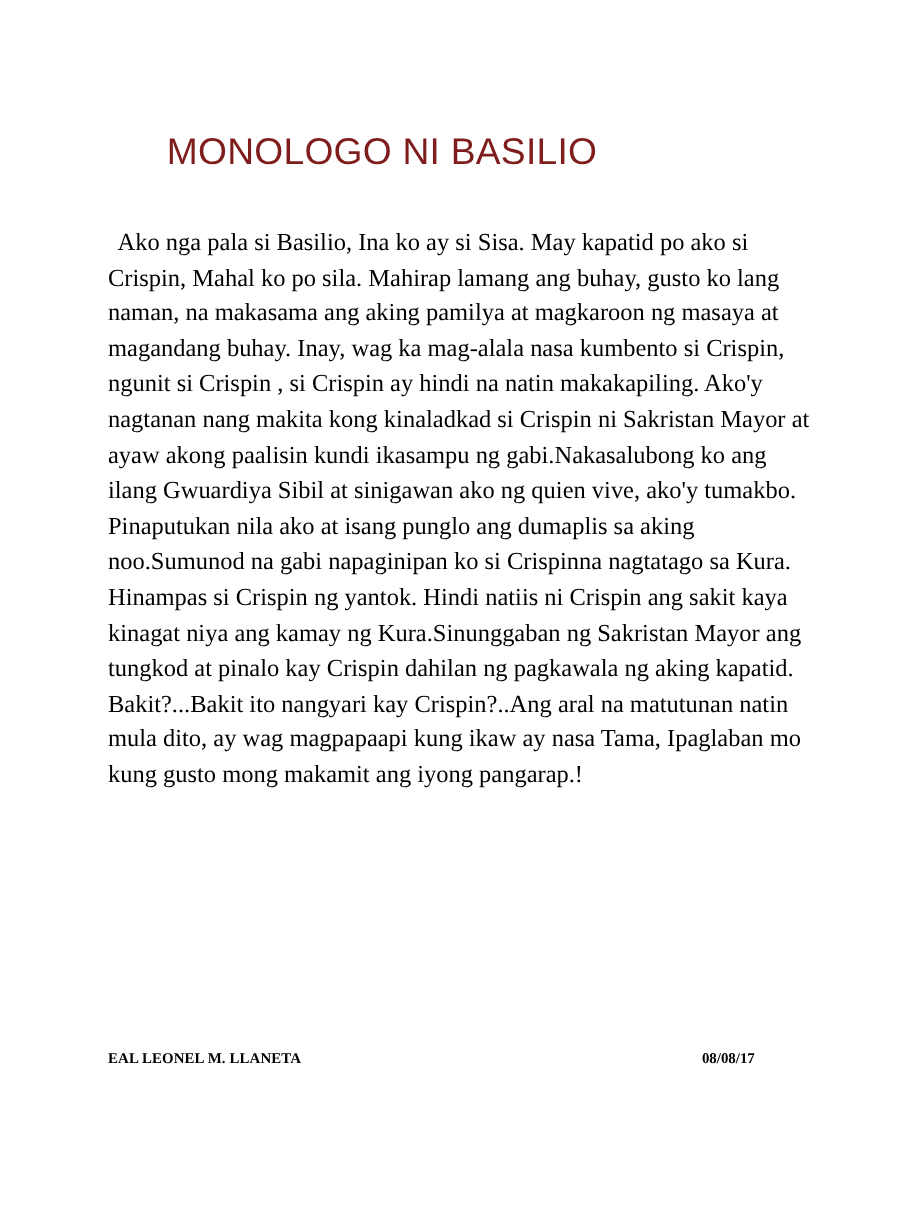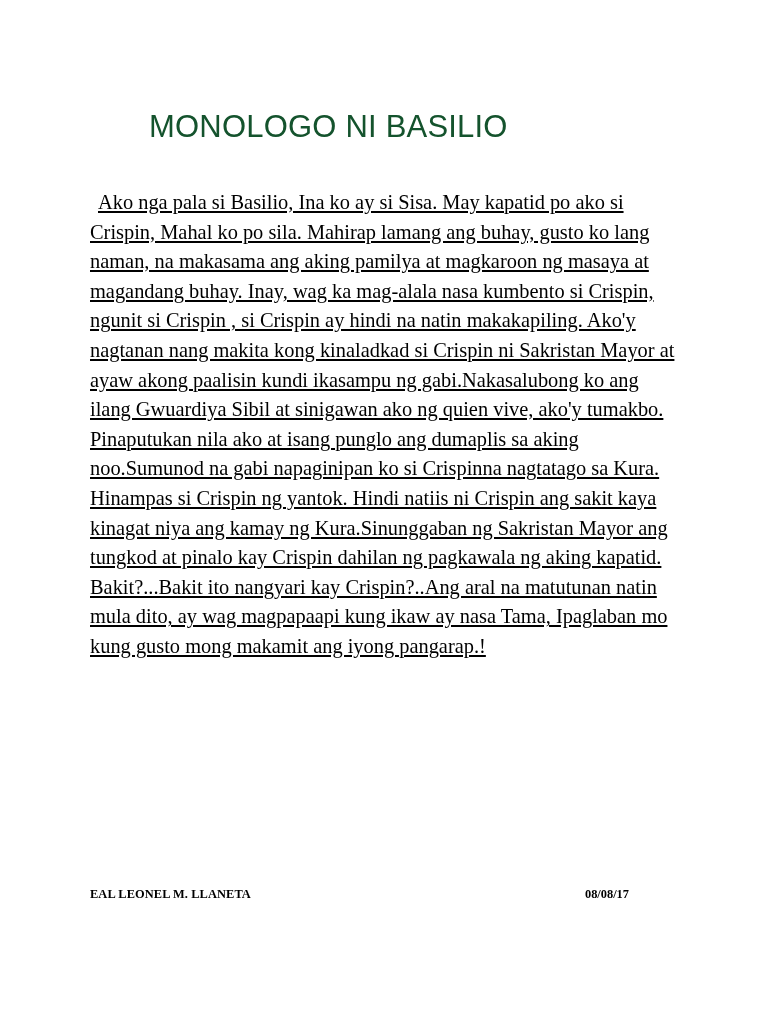--- a/index.html
+++ b/index.html
@@ -18,59 +18,57 @@
     position: relative;
     width: 768px;
     height: 1024px;
     box-sizing: border-box;
     padding: 0;
     background: #ffffff;
   }
   .doc-title {
     position: absolute;
     top: 88px;
-    left: 149px;
+    left: 139px;
     font-family: "Liberation Sans", sans-serif;
     font-size: 31px;
     font-weight: normal;
     letter-spacing: 0.2px;
-    color: #14532d;
+    color: #7f1d1d;
     white-space: nowrap;
   }
   .body-block {
     position: absolute;
     top: 188px;
     left: 90px;
     width: 594px;
     font-family: "Liberation Serif", serif;
     font-size: 20.4px;
     line-height: 29.6px;
     text-align: left;
     color: #000;
   }
   .body-block p {
     margin: 0;
     text-indent: 8px;
-    text-decoration: underline;
   }
   .footer {
     position: absolute;
     left: 90px;
     top: 875px;
     width: 594px;
     font-family: "Liberation Serif", serif;
     font-size: 12.4px;
     font-weight: bold;
     color: #000;
   }
   .footer-row {
     display: flex;
     justify-content: space-between;
     align-items: baseline;
-    margin-top: 12px;
   }
   .footer-row + .footer-row {
     margin-top: 26px;
   }
   .footer-left {
     letter-spacing: 0.1px;
   }
   .footer-right {
     font-weight: bold;
     padding-right: 55px;

